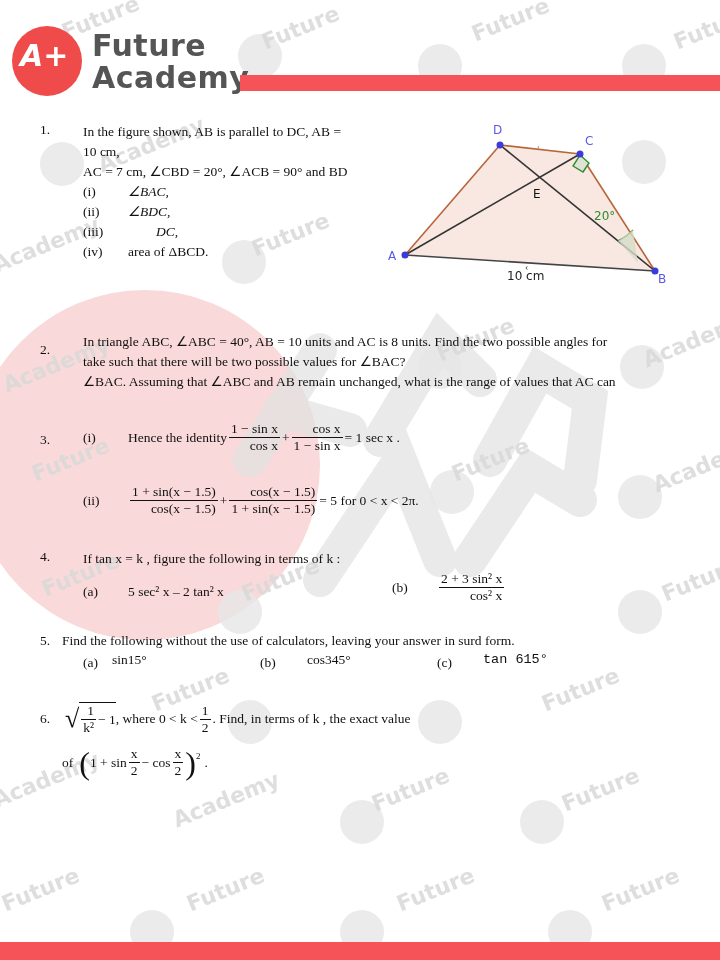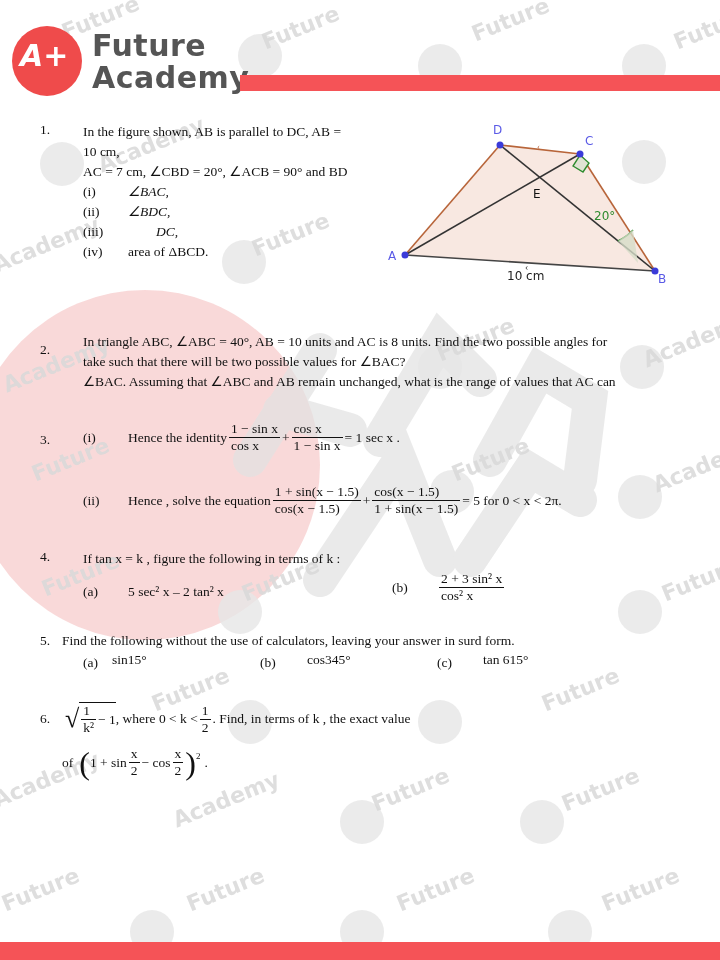--- a/index.html
+++ b/index.html
@@ -13,21 +13,21 @@
   .pink-circle { position:absolute; left:-30px; top:290px; width:350px; height:350px; border-radius:50%; background:#f6c9c9; opacity:0.7; }
   .content { position:absolute; inset:0; z-index:2; }
   .header-logo { position:absolute; left:12px; top:26px; width:70px; height:70px; border-radius:50%; background:#ef4b4b; }
   .header-logo span { position:absolute; left:8px; top:12px; color:#fff; font-family:"DejaVu Sans", sans-serif; font-size:30px; font-style:italic; font-weight:bold; }
   .brand { position:absolute; left:92px; top:30px; font-family:"DejaVu Sans", sans-serif; color:#555; font-size:30px; line-height:32px; font-weight:bold; letter-spacing:0.5px; }
   .top-bar { position:absolute; left:240px; top:75px; width:480px; height:16px; background:#f55357; }
   .bottom-bar { position:absolute; left:0; top:942px; width:720px; height:18px; background:#f55357; }
   .q { position:absolute; font-size:13.5px; line-height:20px; }
   .num { position:absolute; font-size:13.5px; }
   i { font-style:italic; }
-  .frac { display:inline-block; vertical-align:middle; text-align:left; margin:0 2px; }
+  .frac { display:inline-block; vertical-align:middle; text-align:right; margin:0 2px; }
   .frac > span { display:block; line-height:16px; padding:0 2px; }
   .frac > span.top { border-bottom:1px solid #111; }
   .diagram { position:absolute; left:380px; top:118px; width:300px; height:175px; }
 </style>
 </head>
 <body>
 
 <div class="wm-layer">
   <div class="pink-circle"></div>
   <svg class="big-wm" viewBox="0 0 700 500">
@@ -164,21 +164,20 @@
       </span>
     <span>+</span>
     <span class="frac">
         <span class="top">cos x</span>
         <span>1 − sin x</span>
       </span>
     <span>= 1 sec x .</span>
   </div>
   <div class="q" style="left:83px;top:484px;display:flex;align-items:center;">
     <span style="width:45px;">(ii)</span>
-    <span>Hence , solve the equation</span>
     <span class="frac">
         <span class="top">1 + sin(x − 1.5)</span>
         <span>cos(x − 1.5)</span>
       </span>
     <span>+</span>
     <span class="frac">
         <span class="top">cos(x − 1.5)</span>
         <span>1 + sin(x − 1.5)</span>
       </span>
     <span>= 5  for 0 &lt; x &lt; 2π.</span>
@@ -201,21 +200,21 @@
   <div class="q" style="left:40px;top:631px;display:flex;">
     <span style="width:22px;">5.</span>
     <span>Find the following without the use of calculators, leaving your answer in surd form.</span>
   </div>
   <div class="q" style="left:83px;top:653px;width:600px;">
     <span style="position:absolute;left:0;">(a)</span>
     <span style="position:absolute;left:29px;top:-3px;">sin15°</span>
     <span style="position:absolute;left:177px;">(b)</span>
     <span style="position:absolute;left:224px;top:-3px;">cos345°</span>
     <span style="position:absolute;left:354px;">(c)</span>
-    <span style="position:absolute;left:400px;top:-3px;">tan 615°</span>
+    <span style="position:absolute;left:400px;top:-3px;font-family:Liberation Mono, monospace;">tan 615°</span>
   </div>
 
   <div class="q" style="left:40px;top:702px;display:flex;align-items:center;white-space:nowrap;">
     <span style="width:22px;">6.</span>
     <span style="display:inline-flex;align-items:center;margin-left:3px;">
       <span style="font-size:26px;line-height:26px;">√</span>
       <span style="border-top:1px solid #111;display:inline-flex;align-items:center;">
         <span class="frac">
             <span class="top">1</span>
             <span>k²</span>

